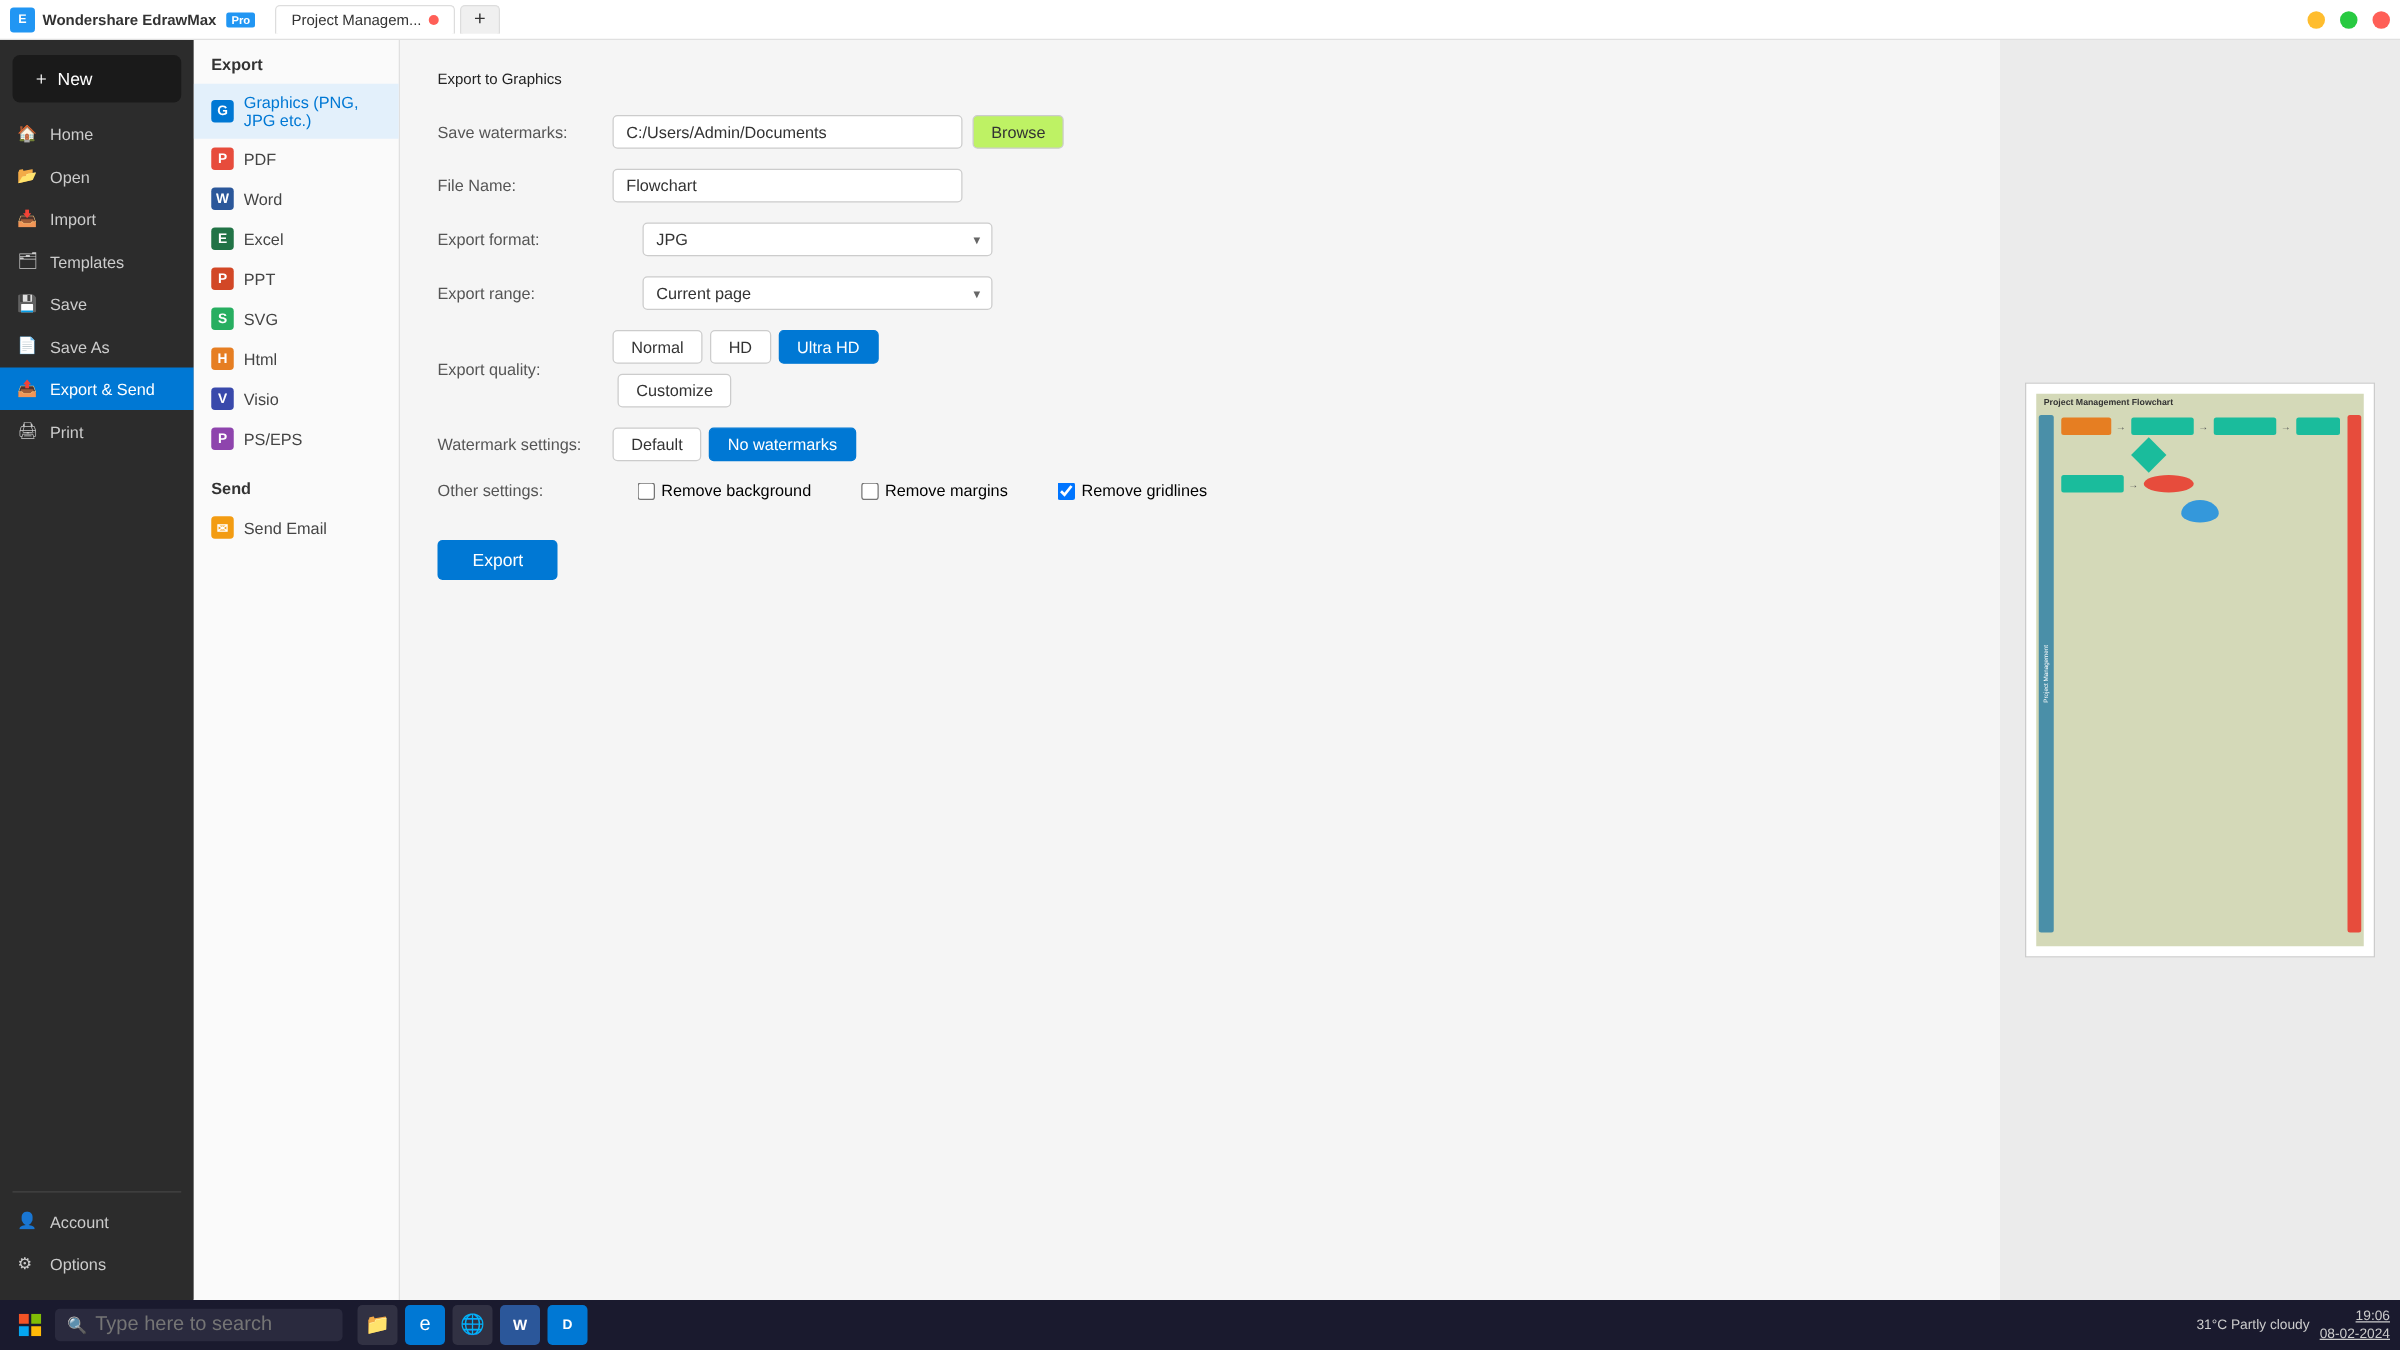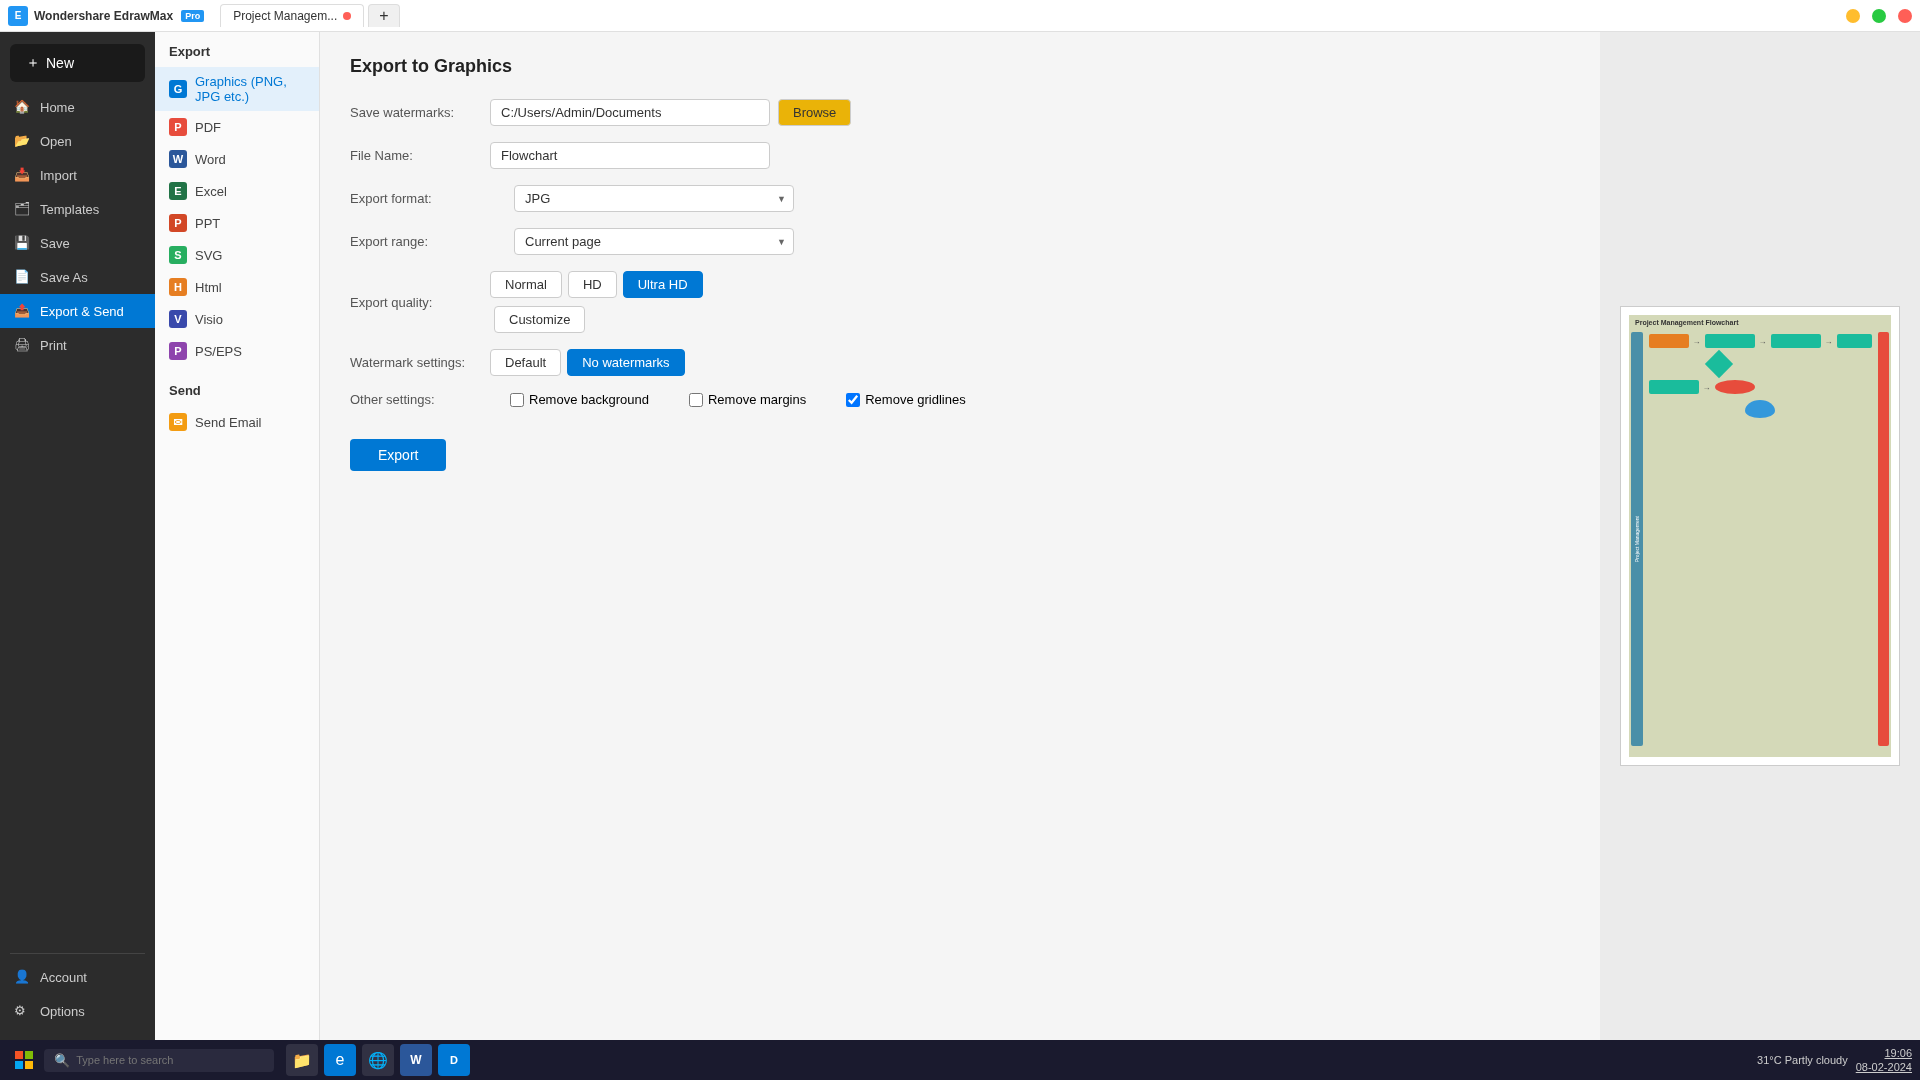--- a/index.html
+++ b/index.html
@@ -121,38 +121,38 @@
     .icon-email { background: #f39c12; }
     .send-section { margin-top: 16px; }
 
     
     .export-form {
       flex: 1;
       padding: 24px 30px;
       overflow-y: auto;
     }
     .export-title {
-      font-size: 18px; font-weight: 700; color: #222; margin-bottom: 22px;
+      font-size: 12px; font-weight: 400; color: #222; margin-bottom: 22px;
     }
     .form-row {
       display: flex; align-items: center; margin-bottom: 16px;
     }
     .form-label {
       width: 140px; color: #555; font-size: 13px; flex-shrink: 0;
     }
     .form-control {
       flex: 1; display: flex; align-items: center; gap: 8px;
     }
     .text-input {
       border: 1px solid #ccc; border-radius: 4px; padding: 5px 10px;
       font-size: 13px; color: #333; background: white; outline: none;
     }
     .text-input.wide { width: 280px; }
     .browse-btn {
-      border: 1px solid #ccc; background: #eab308; border-radius: 4px;
+      border: 1px solid #ccc; background: #bef264; border-radius: 4px;
       padding: 5px 14px; cursor: pointer; font-size: 13px; color: #333;
     }
     .select-input {
       border: 1px solid #ccc; border-radius: 4px; padding: 5px 10px;
       font-size: 13px; color: #333; background: white; outline: none;
       width: 280px; appearance: none; cursor: pointer;
     }
     .select-wrapper { position: relative; display: inline-block; padding-left: 24px; }
     .select-wrapper::after {
       content: '▼'; position: absolute; right: 8px; top: 50%; transform: translateY(-50%);
@@ -253,21 +253,21 @@
     }
     .taskbar-start svg { width: 18px; height: 18px; }
     .taskbar-search {
       display: flex; align-items: center;
       background: #2a2a3e; border-radius: 4px;
       padding: 4px 10px; gap: 6px;
       width: 230px;
     }
     .taskbar-search input {
       background: none; border: none; outline: none;
-      color: #aaa; font-size: 11px; width: 100%;
+      color: #aaa; font-size: 16px; width: 100%;
     }
     .taskbar-apps { display: flex; align-items: center; gap: 6px; margin-left: 8px; }
     .taskbar-app {
       width: 32px; height: 32px; border-radius: 4px;
       display: flex; align-items: center; justify-content: center;
       cursor: pointer; background: rgba(255,255,255,0.1);
       font-size: 16px;
     }
     .taskbar-right {
       margin-left: auto; display: flex; align-items: center; gap: 8px; color: #ccc; font-size: 11px;

